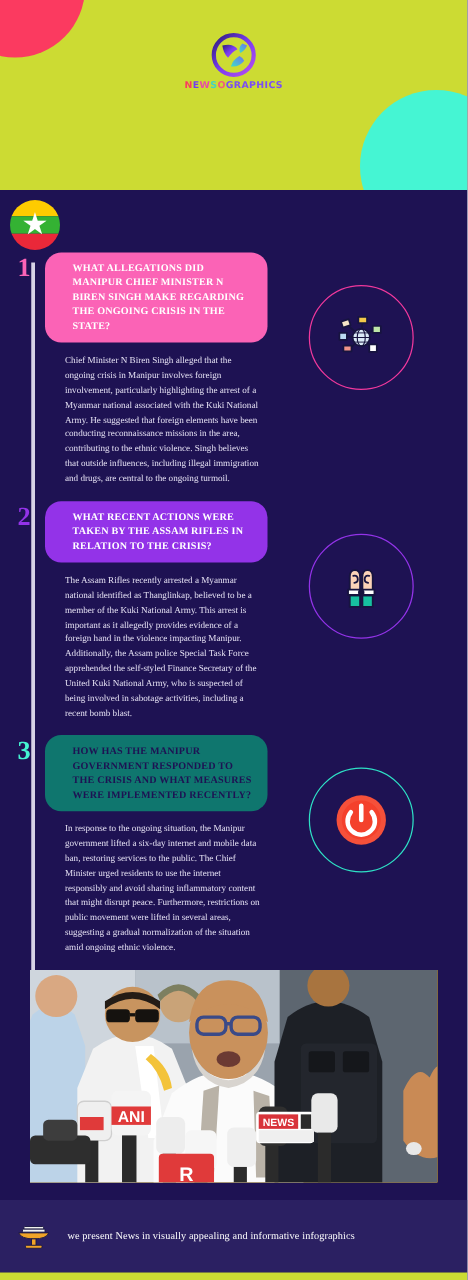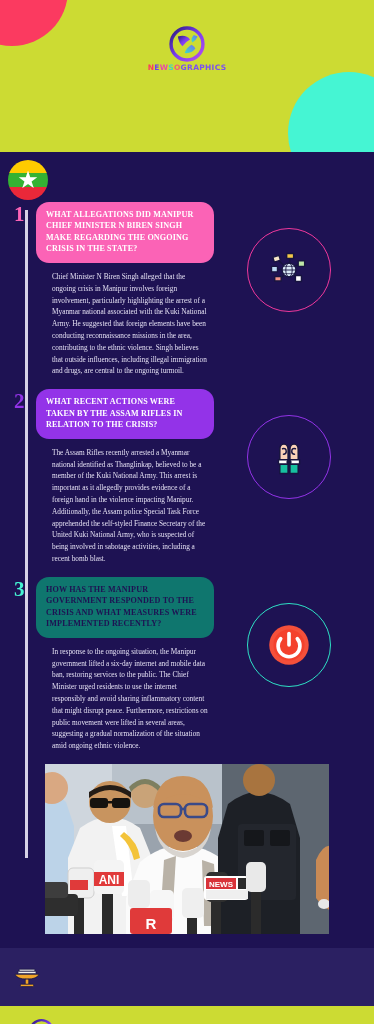--- a/index.html
+++ b/index.html
@@ -137,21 +137,21 @@
     display: flex;
     align-items: flex-start;
   }
   .qa-text-col {
     width: 178px;
     flex: 0 0 178px;
   }
   .qbubble {
     display: inline-block;
     border-radius: 13px;
-    padding: 7px 10px 8px 10px;
+    padding: 7px 10px 8px 22px;
     font-family: "Liberation Serif", serif;
     font-weight: bold;
     font-size: 8.1px;
     line-height: 1.42;
     letter-spacing: 0.15px;
   }
   .qbubble.pink { background: #fb63b6; color: #ffffff; }
   .qbubble.purple { background: #9333e8; color: #ffffff; }
   .qbubble.teal { background: #0f766e; color: #1e1253; }
   .qbody {
@@ -178,21 +178,21 @@
   }
   .ring-pink { border: 1.6px solid #f0389c; }
   .ring-purple { border: 1.6px solid #9333e8; }
   .ring-teal { border: 1.6px solid #2ee0c5; }
 
   
   .photo-wrap {
     position: relative;
     z-index: 2;
     margin: 8px auto 0 auto;
-    width: 284px;
+    width: 326px;
     height: 170px;
     overflow: hidden;
     background: #eab308;
   }
   .photo-svg { display: block; width: 100%; height: 100%; }
 
   
   .tagline-bar {
     position: relative;
     z-index: 2;
@@ -437,20 +437,21 @@
     </div>
 
     <div class="tagline-bar">
       <svg width="30" height="30" viewBox="0 0 100 100">
         <rect x="24" y="24" width="52" height="7" rx="2" fill="#f2f2ef" stroke="#1a1742" stroke-width="2.5"></rect>
         <rect x="20" y="31" width="60" height="8" rx="2" fill="#f2f2ef" stroke="#1a1742" stroke-width="2.5"></rect>
         <path d="M10 41 h80 q-6 16 -40 16 q-34 0 -40 -16 z" fill="#f0a428" stroke="#1a1742" stroke-width="2.5"></path>
         <rect x="44" y="57" width="12" height="18" fill="#f0a428" stroke="#1a1742" stroke-width="2.5"></rect>
         <rect x="28" y="74" width="44" height="8" rx="3" fill="#f0a428" stroke="#1a1742" stroke-width="2.5"></rect>
       </svg>
+      <div class="tagline-text">we present News in visually appealing and informative infographics</div>
     </div>
 
     <div class="footer">
       <div class="footer-logo">
         <svg class="logo-mark" viewBox="0 0 100 100">
           <defs>
             <linearGradient id="lg3" x1="0" y1="0" x2="1" y2="1">
               <stop offset="0%" stop-color="#2b1a7a"></stop>
               <stop offset="50%" stop-color="#7a3df0"></stop>
               <stop offset="100%" stop-color="#b84ef0"></stop>

